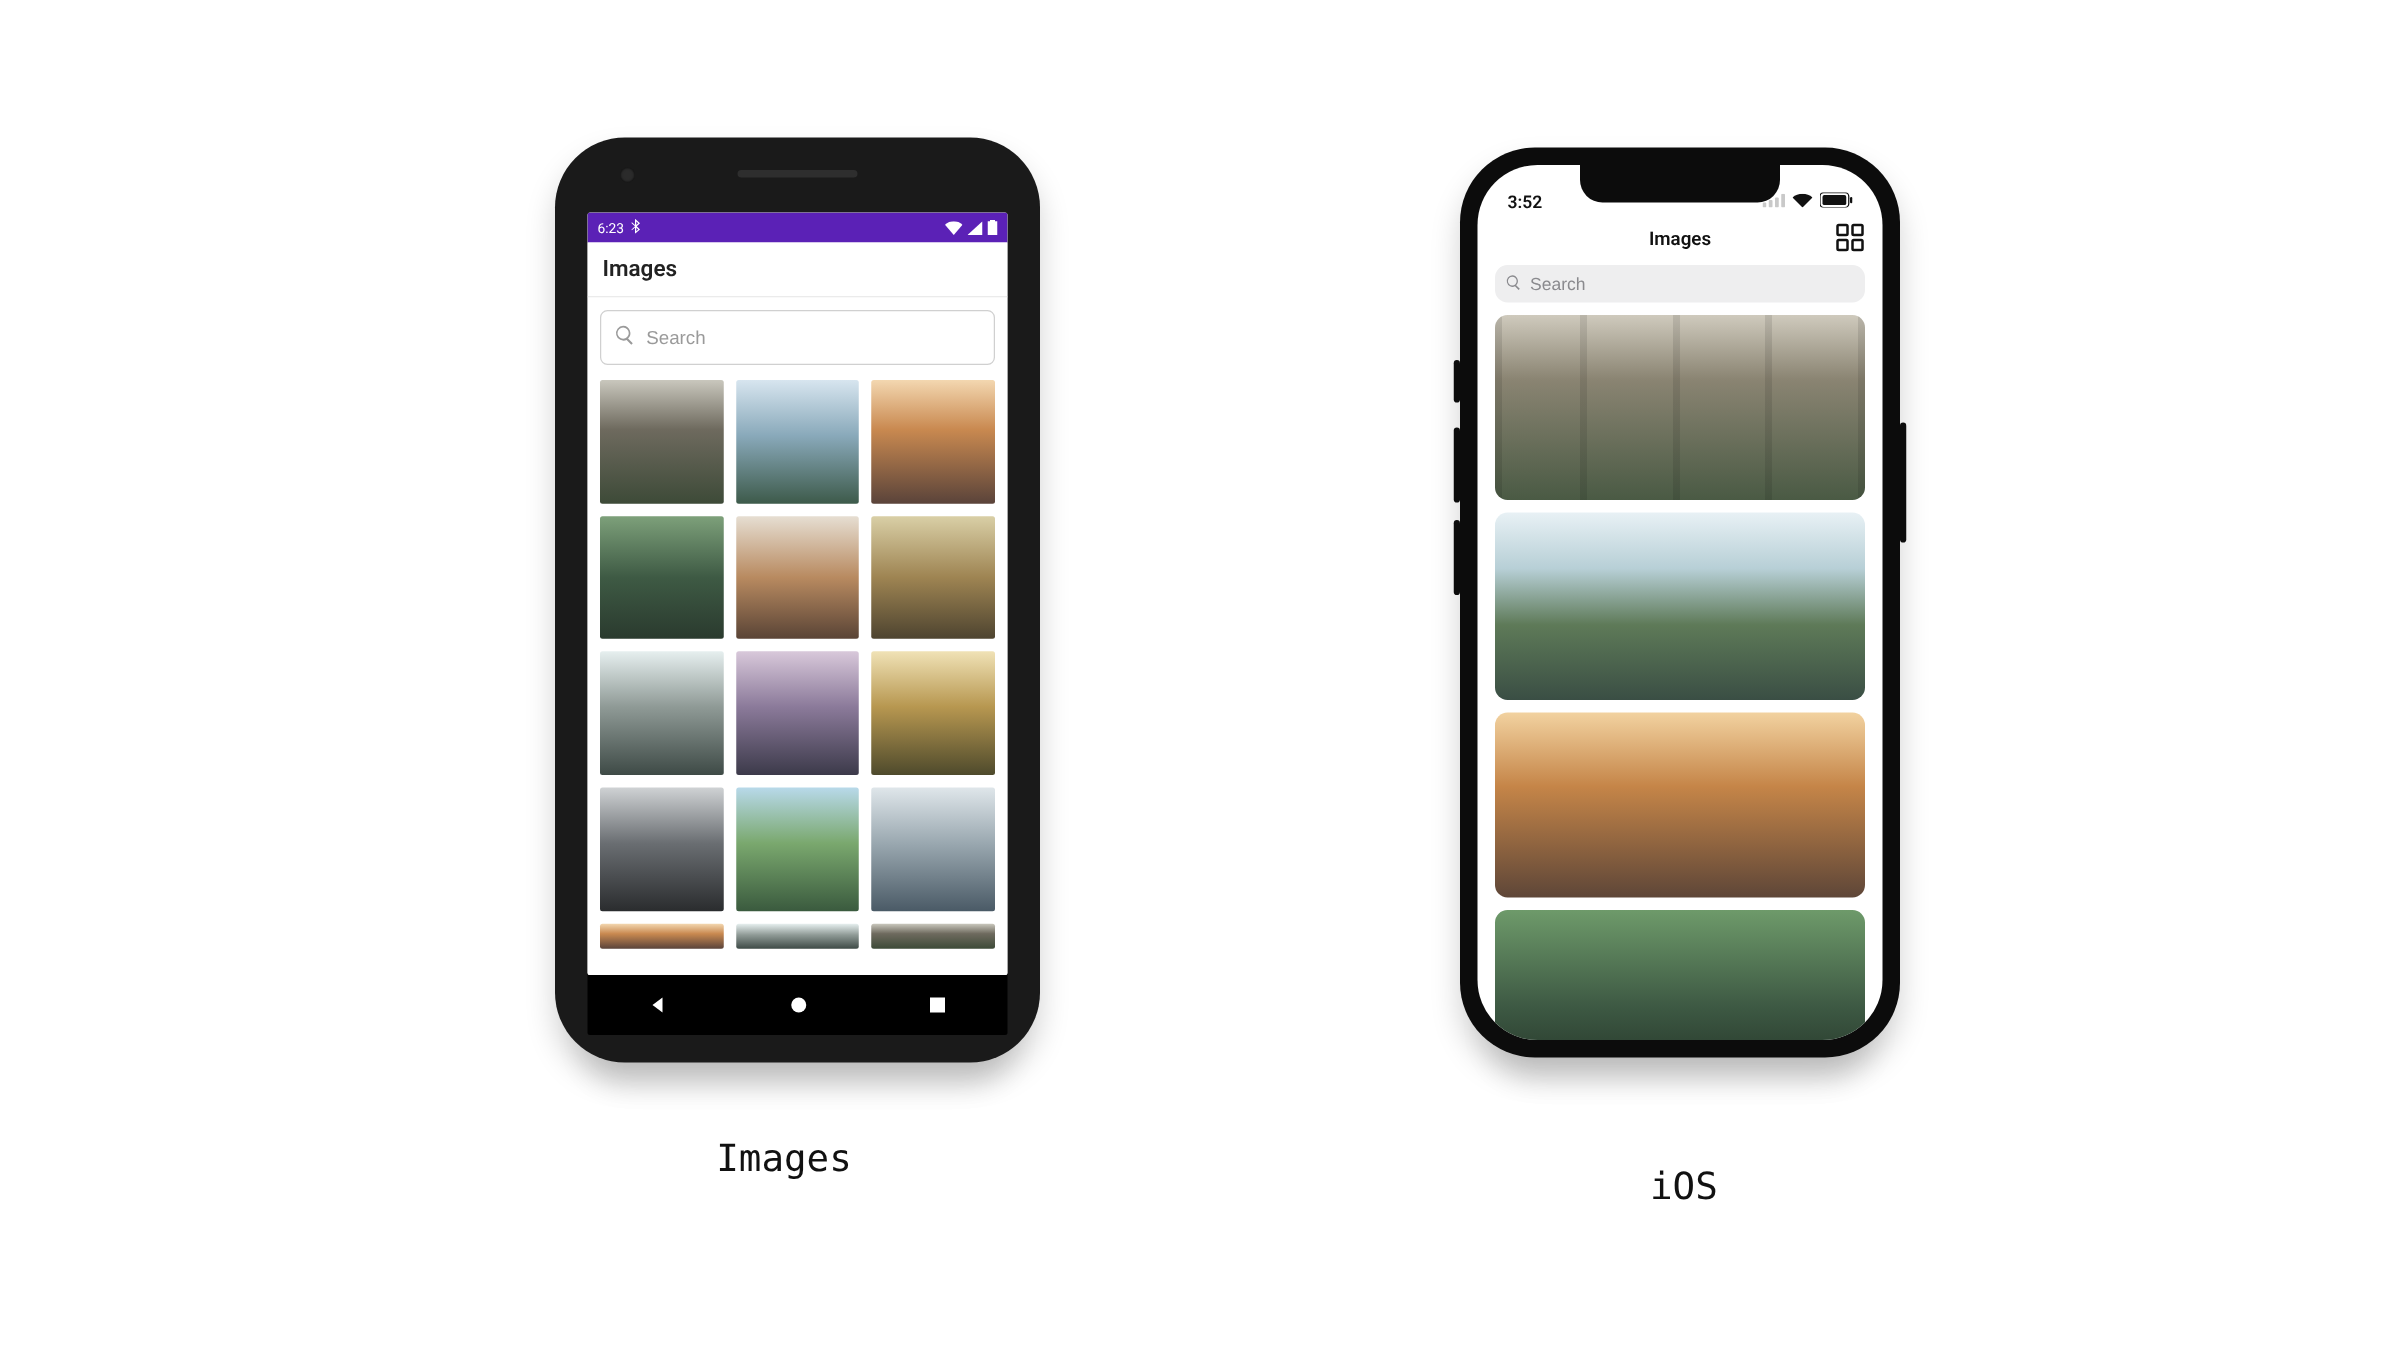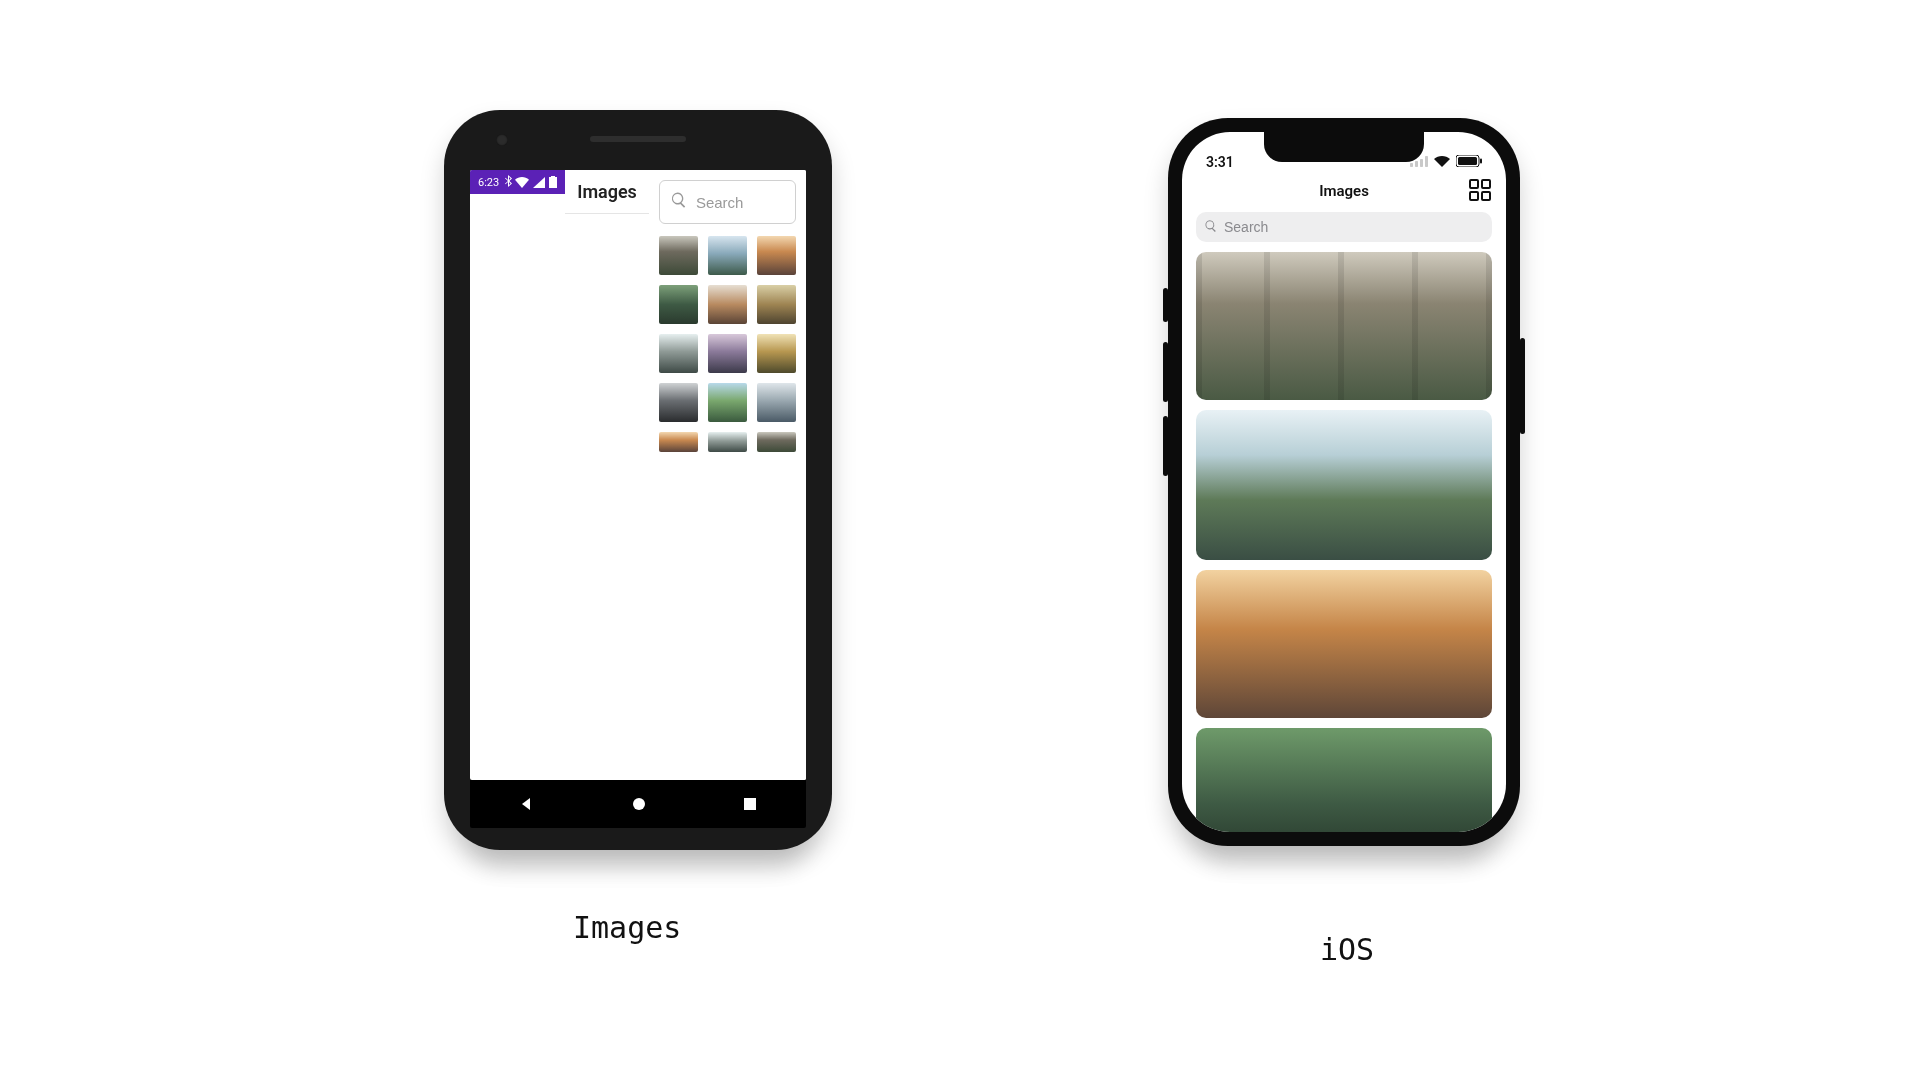--- a/index.html
+++ b/index.html
@@ -14,21 +14,21 @@
     border-radius: 56px;
     background: #1a1a1a;
     box-shadow: 0 14px 24px rgba(0,0,0,0.18), 0 40px 24px -24px rgba(0,0,0,0.12);
   }
   .android-bezel-top { position:absolute; top:26px; left:0; right:0; display:flex; justify-content:center; align-items:center; gap:0; }
   .android-speaker { width:96px; height:6px; border-radius:3px; background:#2e2e2e; }
   .android-cam { position:absolute; left:52px; top:24px; width:12px; height:12px; border-radius:50%; background:#2b2b2b; box-shadow: inset 0 0 2px #000; }
   .android-screen {
     position:absolute; left:26px; right:26px; top:60px; bottom:70px;
     background:#ffffff; border-radius:2px; overflow:hidden;
-    display:flex; flex-direction:row;
+    display:flex; flex-direction:column;
   }
   .android-statusbar {
     background:#5b21b6; color:#fff; height:24px; font-size:11px;
     display:flex; align-items:center; justify-content:space-between; padding:0 8px;
   }
   .android-statusbar .left { display:flex; align-items:center; gap:6px; }
   .android-statusbar .right { display:flex; align-items:center; gap:4px; }
   .and-wifi, .and-signal, .and-batt { display:inline-block; }
   .and-wifi svg, .and-signal svg, .and-batt svg { display:block; }
   .android-titlebar {
@@ -228,21 +228,21 @@
   <div class="ios-phone">
     <div class="ios-btn r"></div>
     <div class="ios-btn l1"></div>
     <div class="ios-btn l2"></div>
     <div class="ios-btn l3"></div>
 
     <div class="ios-screen">
       <div class="ios-notch"></div>
 
       <div class="ios-statusbar">
-        <span>3:31</span>
+        <span>3:52</span>
         <div class="right">
           <span>
             <svg width="18" height="11" viewBox="0 0 18 11">
               <rect x="0" y="7" width="3" height="4" rx="0.8" fill="#c9c9c9"></rect>
               <rect x="5" y="5" width="3" height="6" rx="0.8" fill="#c9c9c9"></rect>
               <rect x="10" y="3" width="3" height="8" rx="0.8" fill="#c9c9c9"></rect>
               <rect x="15" y="0" width="3" height="11" rx="0.8" fill="#c9c9c9"></rect>
             </svg>
           </span>
           <span>

